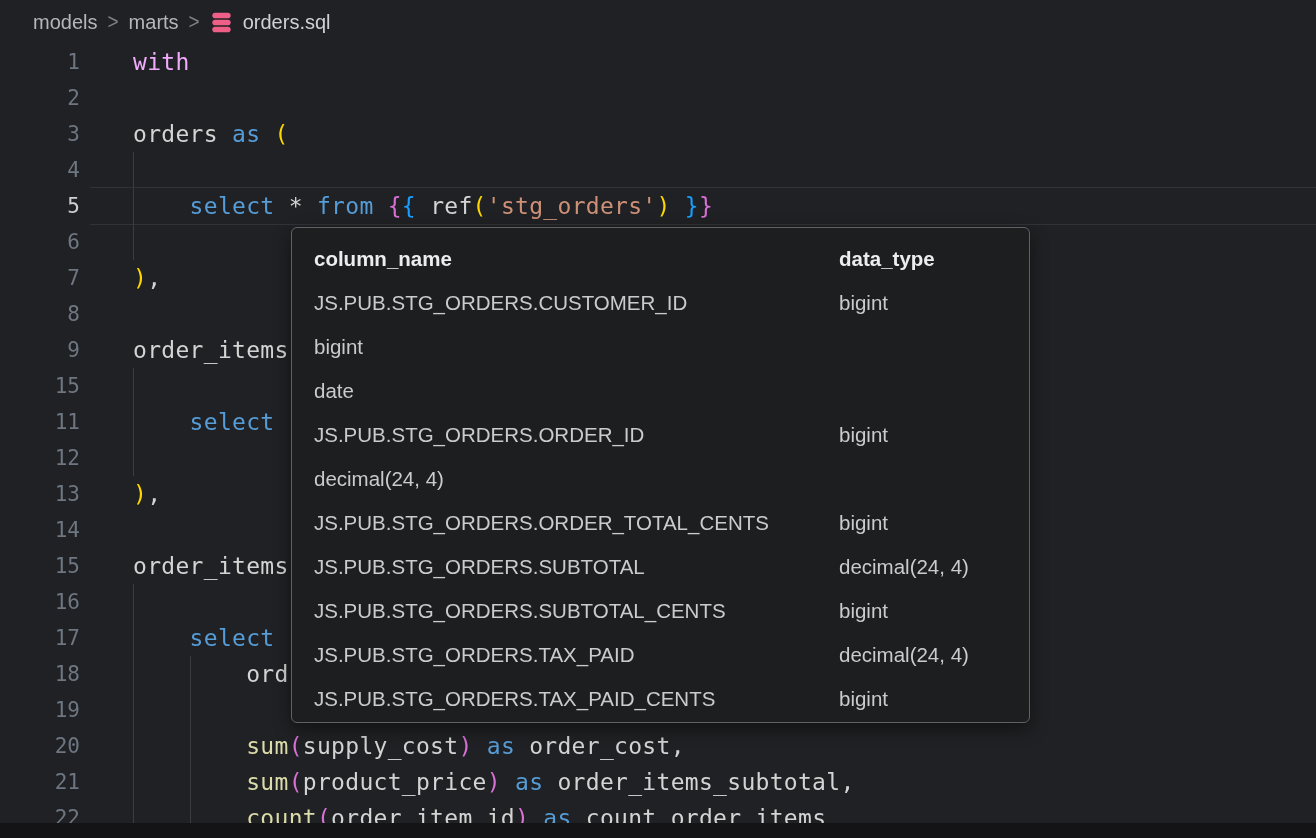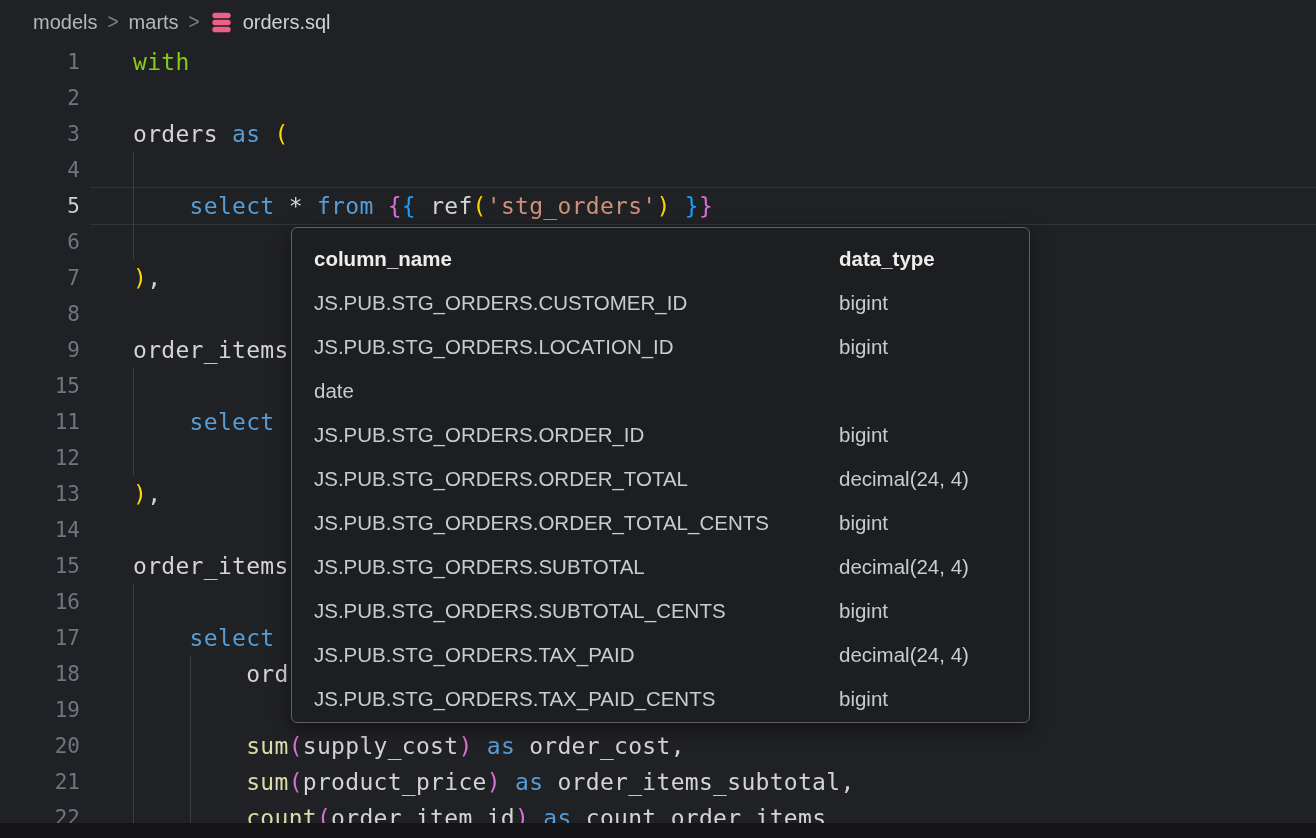--- a/index.html
+++ b/index.html
@@ -66,21 +66,21 @@
       <rect x="3.2" y="9.3" width="17.6" height="5.4" rx="2.7" fill="#ee5f87"></rect>
       <rect x="3.2" y="16.0" width="17.6" height="5.4" rx="2.7" fill="#ee5f87"></rect>
     </svg>
   </span>
   <span class="crumb file">orders.sql</span>
 </div>
 
 <div class="editor" id="editor">
     <div class="line">
       <span class="gutter">1</span>
-      <span class="code"><span style="color: #84cc16;">with</span></span>
+      <span class="code"><span style="color: #f0abfc;">with</span></span>
     </div>
     <div class="line">
       <span class="gutter">2</span>
       <span class="code"></span>
     </div>
     <div class="line">
       <span class="gutter">3</span>
       <span class="code"><span style="color: rgb(212, 212, 212);">orders </span><span style="color: rgb(86, 156, 214);">as</span><span style="color: rgb(212, 212, 212);"> </span><span style="color: rgb(255, 215, 0);">(</span></span>
     </div>
     <div class="line">
@@ -165,32 +165,30 @@
   <div class="prow phead">
     <div>column_name</div>
     <div>data_type</div>
   </div>
   <div id="prows">
       <div class="prow">
         <div>JS.PUB.STG_ORDERS.CUSTOMER_ID</div>
         <div>bigint</div>
       </div>
       <div class="prow">
-        <div>JS.PUB.STG_ORDERS.LOCATION_ID</div>
         <div>bigint</div>
       </div>
       <div class="prow">
         <div>date</div>
       </div>
       <div class="prow">
         <div>JS.PUB.STG_ORDERS.ORDER_ID</div>
         <div>bigint</div>
       </div>
       <div class="prow">
-        <div>JS.PUB.STG_ORDERS.ORDER_TOTAL</div>
         <div>decimal(24, 4)</div>
       </div>
       <div class="prow">
         <div>JS.PUB.STG_ORDERS.ORDER_TOTAL_CENTS</div>
         <div>bigint</div>
       </div>
       <div class="prow">
         <div>JS.PUB.STG_ORDERS.SUBTOTAL</div>
         <div>decimal(24, 4)</div>
       </div>

